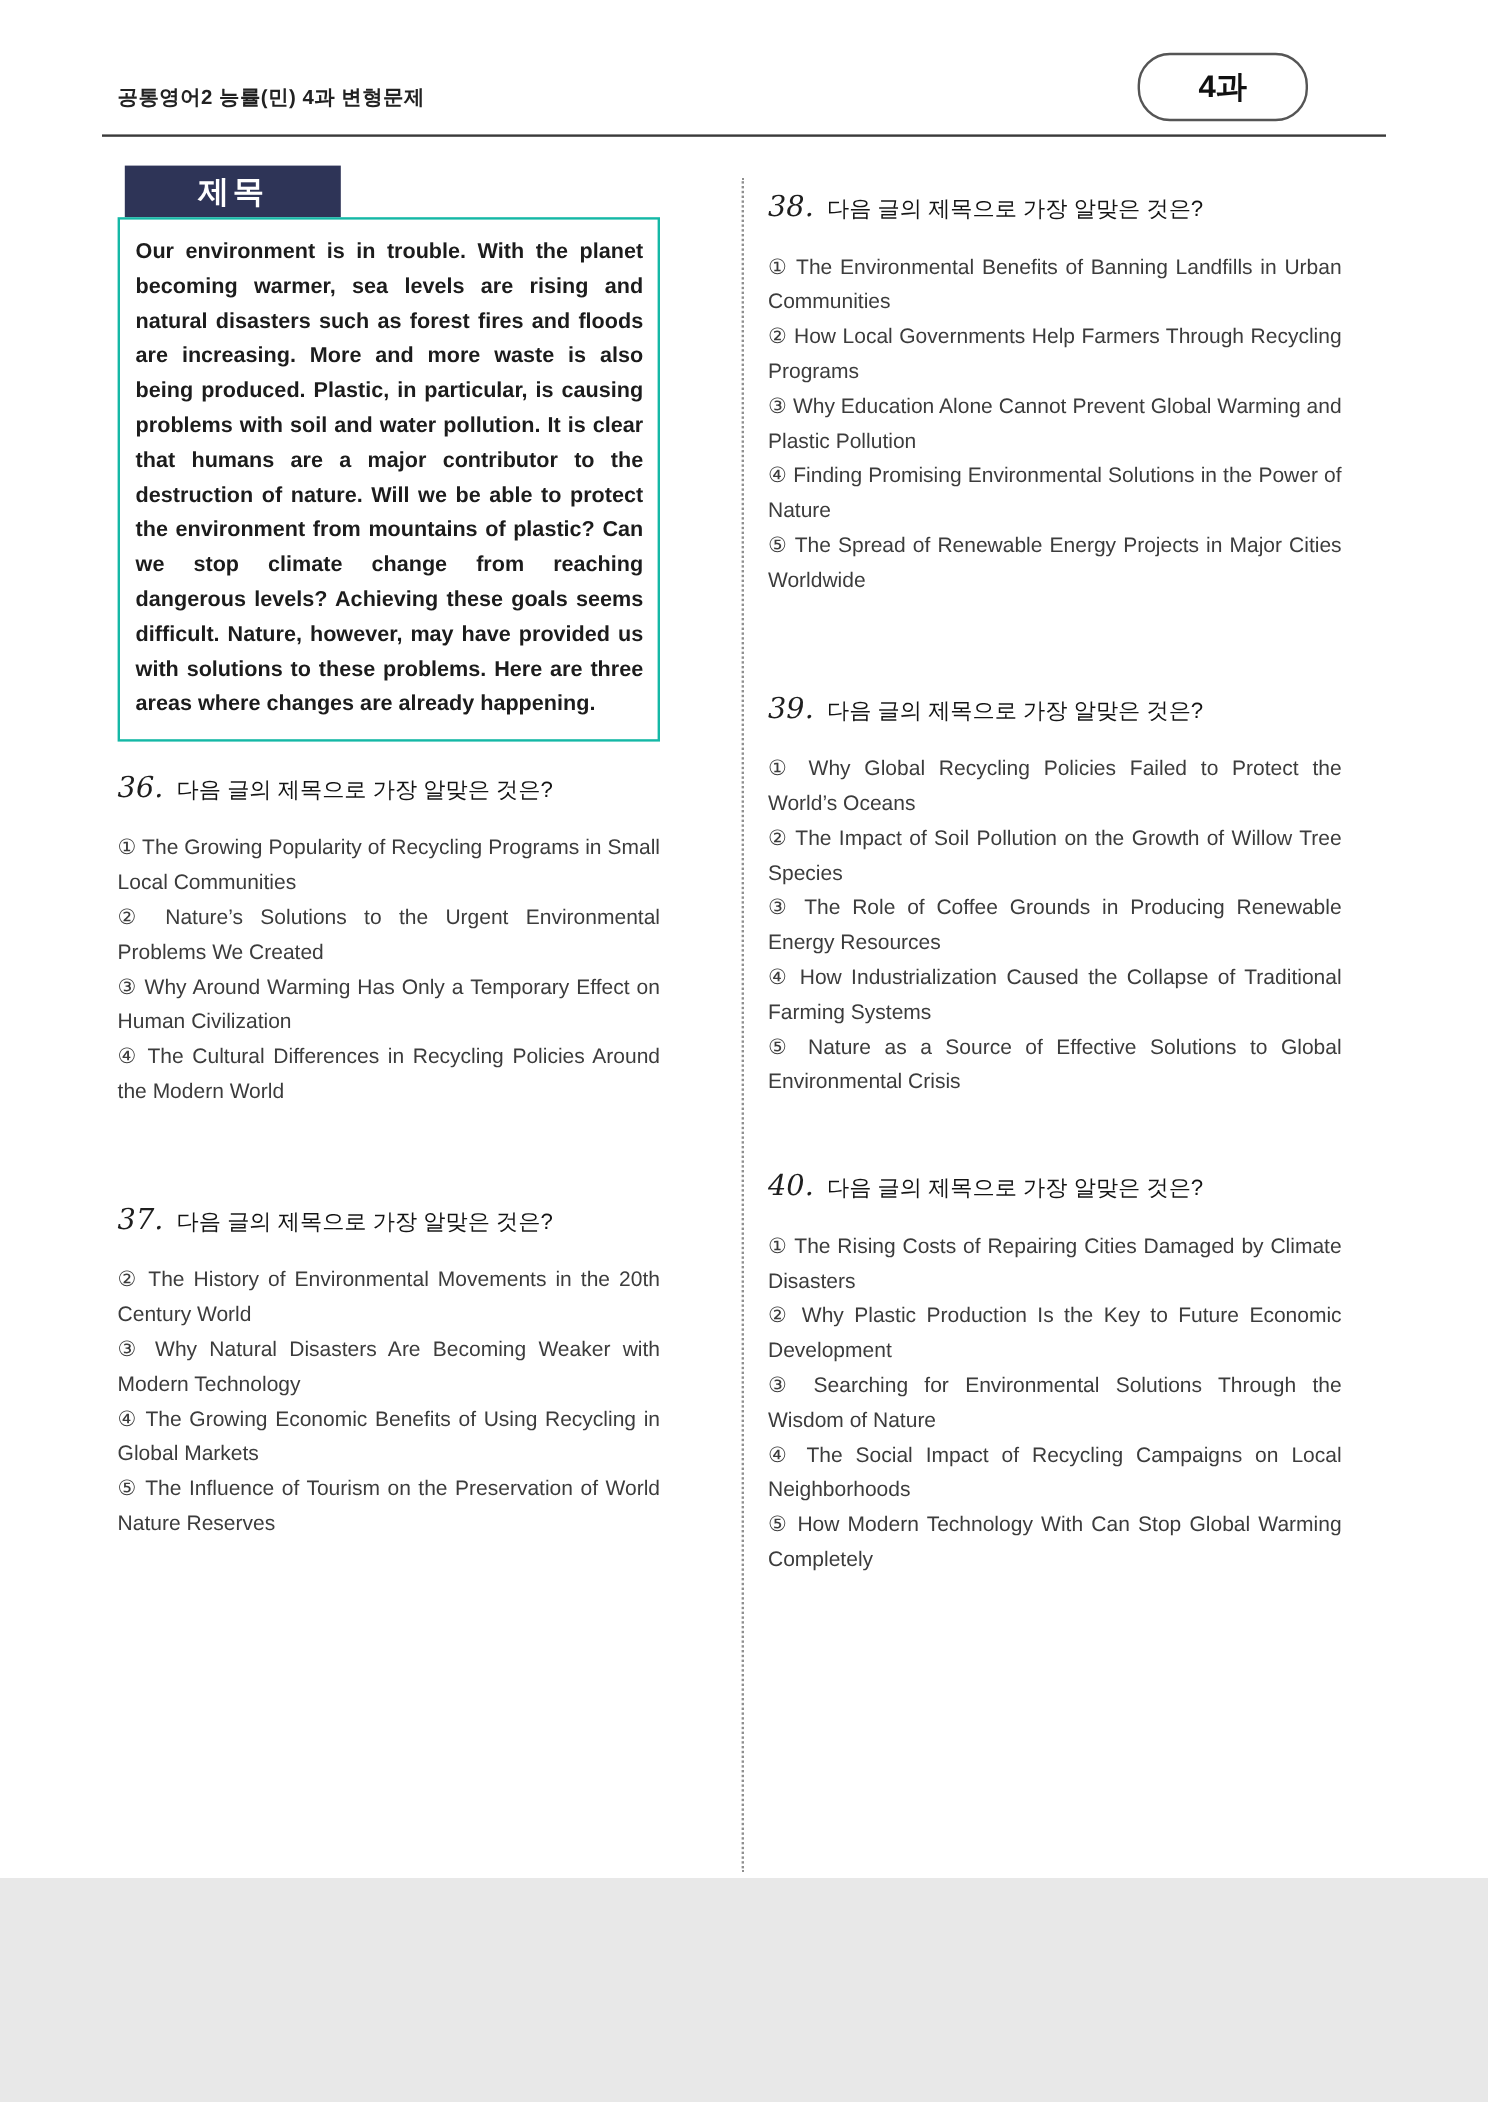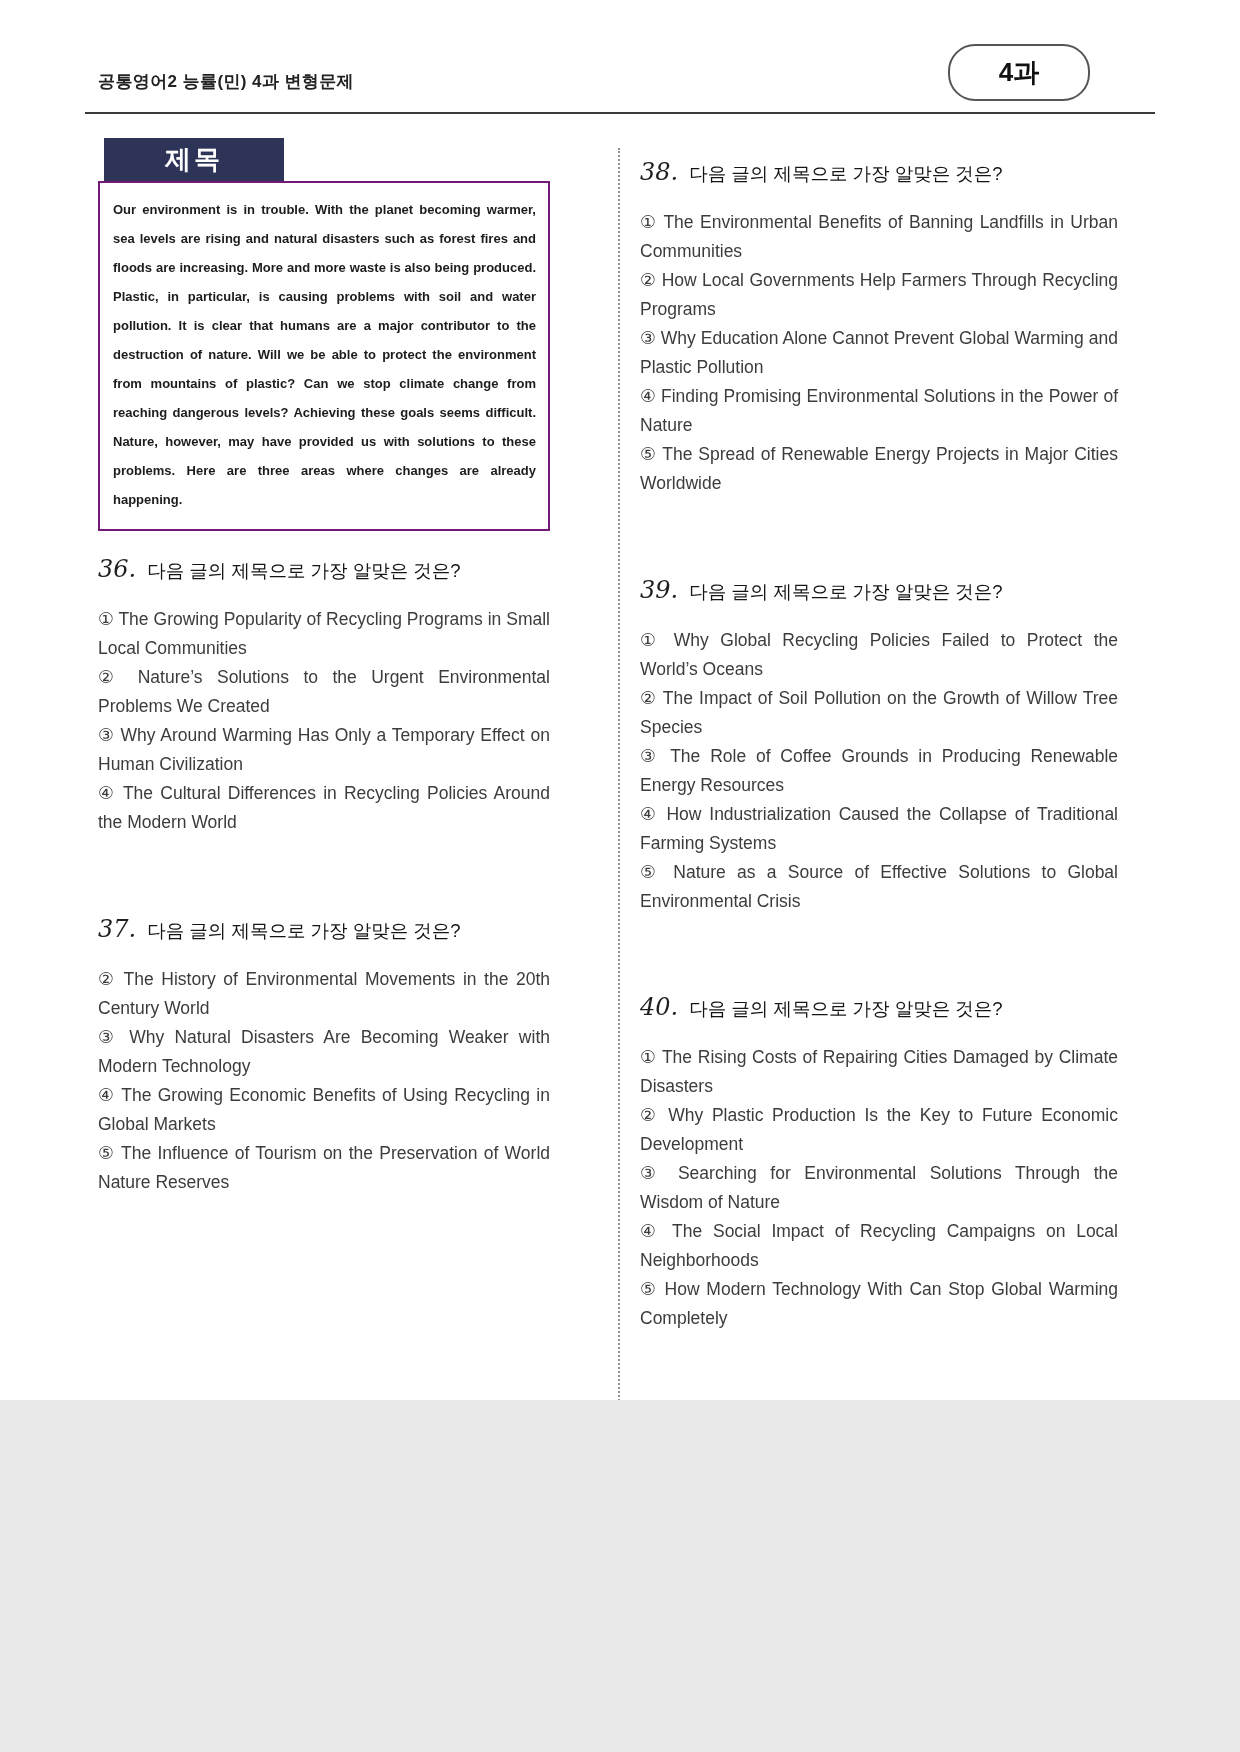--- a/index.html
+++ b/index.html
@@ -1,18 +1,18 @@
 <!DOCTYPE html>
 <html><head>
 <meta charset="utf-8">
 <style>
   html,body { margin:0; padding:0; background:#e8e8e8; }
   .page {
     position:relative;
-    width:1240px; height:1400px;
+    width:1240px; height:1565px;
     margin:0 auto;
     background:#ffffff;
     font-family:"Liberation Sans","DejaVu Sans",sans-serif;
     overflow:hidden;
   }
 
   
   .doc-title {
     position:absolute; left:98px; top:70px;
     font-size:17px; font-weight:700; color:#222222;
@@ -45,32 +45,32 @@
 
   
   .title-tag {
     margin-left:6px;
     width:180px; height:43px;
     background:#2e3457; color:#ffffff;
     display:flex; align-items:center; justify-content:center;
     font-size:26px; font-weight:800; letter-spacing:3px;
   }
   .passage-box {
-    border:2px solid #701a75;
+    border:2px solid #14b8a6;
     padding:12px 12px 15px 13px;
-    font-size:13px; font-weight:600;
+    font-size:18px; font-weight:600;
     line-height:29px; color:#1c1c1c;
     text-align:justify;
   }
 
   
   .q36 { margin-top:24px; }
   .q37 { margin-top:78px; }
   .q39 { margin-top:78px; }
-  .q40 { margin-top:77px; }
+  .q40 { margin-top:58px; }
   .q-header {
     display:flex; align-items:baseline; gap:11px;
     margin-bottom:22px;
   }
   .q-number {
     font-family:"DejaVu Serif","Liberation Serif",serif;
     font-style:italic; font-size:24px; color:#1f1f1f;
   }
   .q-prompt {
     font-size:18.5px; font-weight:400; color:#141414;

